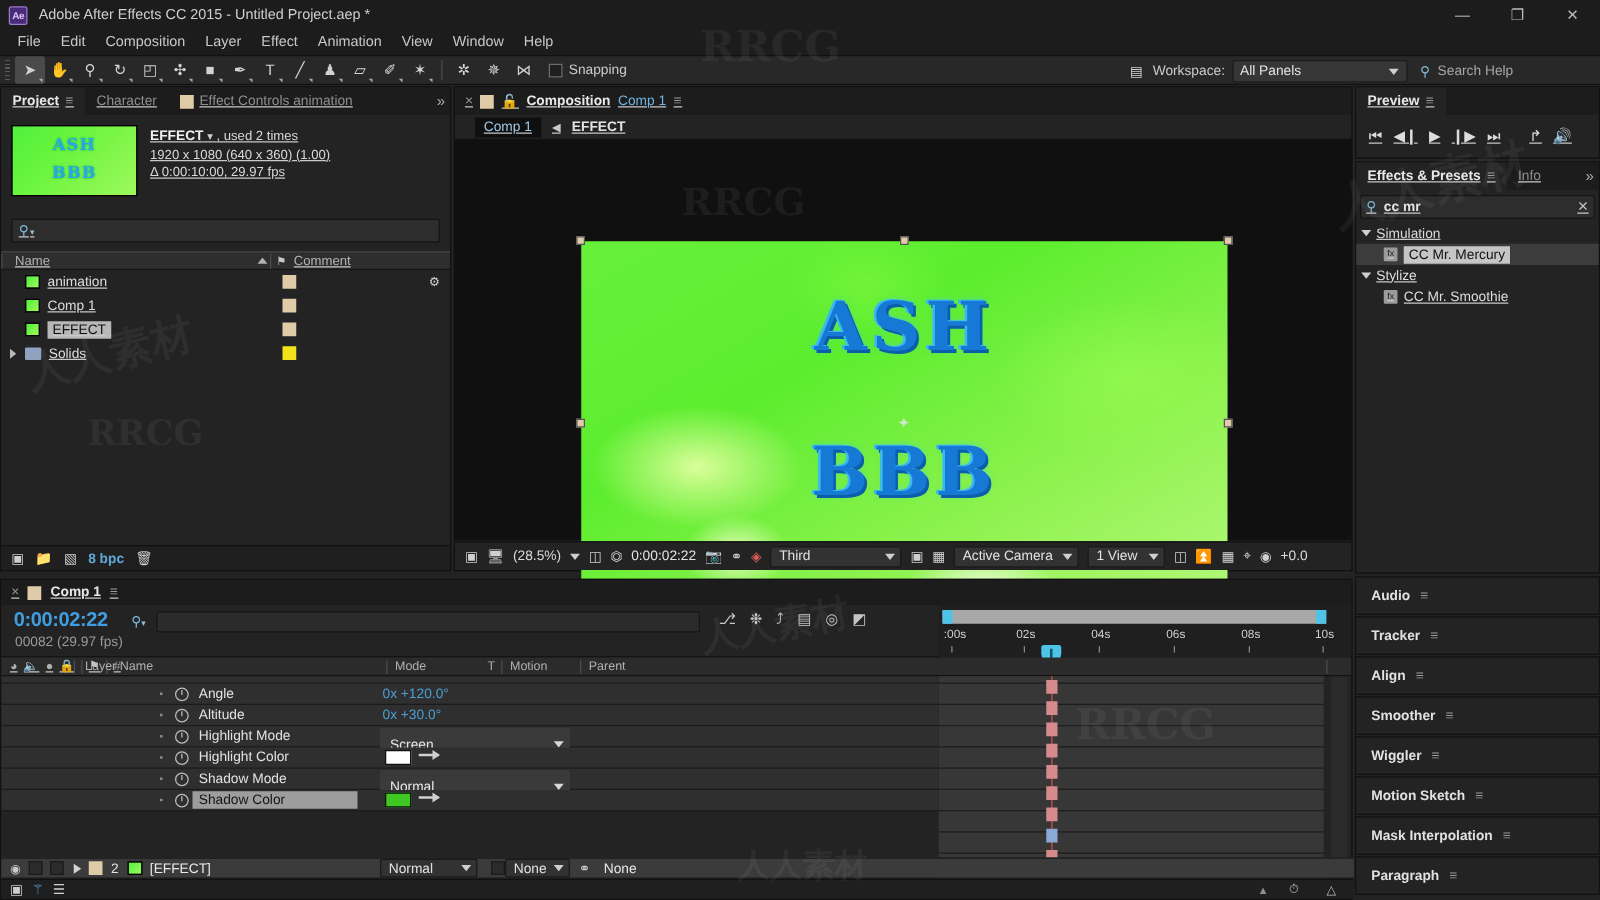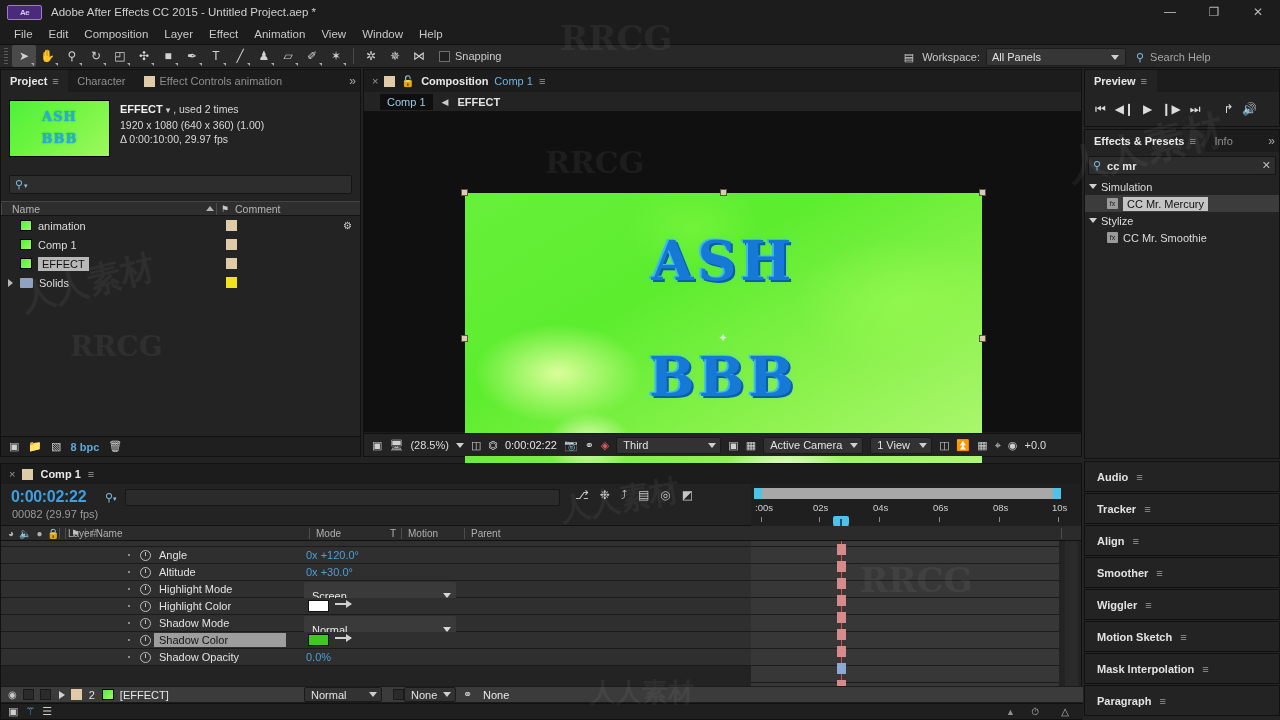--- a/index.html
+++ b/index.html
@@ -8,21 +8,21 @@
     background:#1e1e1e;
     font-family:"Liberation Sans", sans-serif;
     font-size:11px;
     color:#c8c8c8;
     -webkit-font-smoothing:antialiased;
   }
   .app { position:relative; width:1280px; height:720px; background:#232323; }
 
   
   .titlebar { position:absolute; left:0; top:0; width:1280px; height:24px; background:#1c1c1c; display:flex; align-items:center; }
-  .ae-logo { width:35px; height:15px; margin-left:7px; background:#4a2a7a; border:1px solid #9b7ad0; border-radius:2px;
+  .ae-logo { width:15px; height:15px; margin-left:7px; background:#4a2a7a; border:1px solid #9b7ad0; border-radius:2px;
              color:#d9c8f5; font-size:8px; font-weight:bold; display:flex; align-items:center; justify-content:center; letter-spacing:-0.5px; }
   .title-text { margin-left:9px; font-size:11.5px; color:#cfcfcf; }
   .win-ctrls { position:absolute; right:0; top:0; height:24px; display:flex; }
   .win-btn { width:44px; height:24px; display:flex; align-items:center; justify-content:center; color:#b9b9b9; font-size:12px; }
 
   
   .menubar { position:absolute; left:0; top:24px; width:1280px; height:20px; background:#1c1c1c; display:flex; align-items:center; padding-left:6px; }
   .menu-item { padding:2px 8px; font-size:11.5px; color:#c8c8c8; }
 
   
@@ -35,21 +35,21 @@
   .tsep { width:1px; height:16px; background:#4a4a4a; margin:0 5px; }
   .snapbox { width:11px; height:11px; border:1px solid #6d6d6d; background:#1f1f1f; margin-left:8px; }
   .snaplabel { margin-left:5px; font-size:11px; color:#cacaca; }
   .ws-area { position:absolute; right:4px; top:0; height:24px; display:flex; align-items:center; }
   .ws-label { font-size:11px; color:#cacaca; margin:0 6px 0 8px; }
   .ws-select { width:140px; height:18px; background:#363636; border:1px solid #1d1d1d; border-radius:2px; display:flex; align-items:center; padding:0 5px; font-size:11px; color:#e2e2e2; position:relative; }
   .ws-select .dncar { position:absolute; right:6px; width:0; height:0; border-left:4px solid transparent; border-right:4px solid transparent; border-top:5px solid #cfcfcf; }
   .help-input { margin-left:10px; width:140px; height:18px; display:flex; align-items:center; font-size:11px; color:#a5a5a5; }
 
   
-  .panel { position:absolute; background:#232323; border:1px solid #111; }
+  .panel { position:absolute; background:#232323; border:1px solid #111;text-decoration:underline; }
   .ptabs { height:22px; background:#1c1c1c; display:flex; align-items:center; position:relative; }
   .ptab { height:22px; display:flex; align-items:center; padding:0 9px; font-size:11px; color:#8e8e8e; gap:5px; }
   .ptab.active { background:#232323; color:#e8e8e8; font-weight:bold; }
   .pmenu { color:#9a9a9a; font-size:11px; letter-spacing:0.5px; }
   .closex { color:#9a9a9a; font-size:11px; }
   .swatch-tan { width:11px; height:11px; background:#e0cba8; }
   .chev { position:absolute; right:4px; color:#a9a9a9; font-size:12px; }
 
   
   #projectPanel { left:0; top:69px; width:361px; height:388px; }
@@ -650,26 +650,20 @@
             <span class="dncar"></span>
           </div>
         </div>
         <div class="prow">
           <span class="pdot"></span>
           <span class="stopwatch"></span>
           <span class="pname2 sel">Shadow Color</span>
           <span class="colorchip" style="background:#3fc722"></span>
           <span class="arrowto"></span>
         </div>
-        <div class="prow">
-          <span class="pdot"></span>
-          <span class="stopwatch"></span>
-          <span class="pname2">Shadow Opacity</span>
-          <span class="pval">0.0%</span>
-        </div>
       </div>
 
     <div class="tl-grid" id="tlGrid">
         <div class="gridline" style="top:5px"></div>
         <div class="gridline" style="top:22px"></div>
         <div class="gridline" style="top:39px"></div>
         <div class="gridline" style="top:56px"></div>
         <div class="gridline" style="top:73px"></div>
         <div class="gridline" style="top:90px"></div>
         <div class="gridline" style="top:107px"></div>

